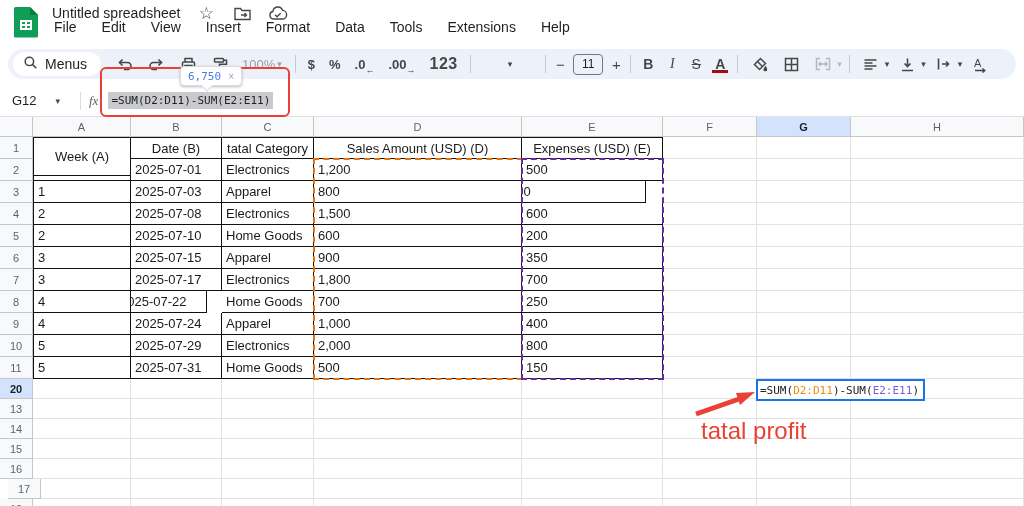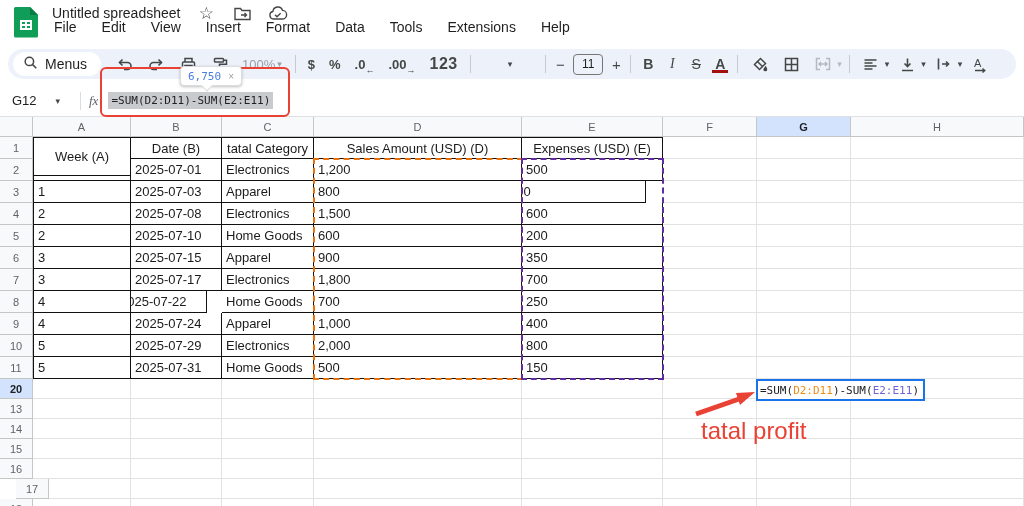--- a/index.html
+++ b/index.html
@@ -399,21 +399,21 @@
       <div class="cell tbl tbl-left" style="left: 33px; top: 42px; width: 98px; height: 22px;">1</div>
       <div class="cell" style="left: 851px; top: 20px; width: 173px; height: 22px;"></div>
       <div class="cell" style="left: 757px; top: 20px; width: 94px; height: 22px;"></div>
       <div class="cell" style="left: 663px; top: 20px; width: 94px; height: 22px;"></div>
       <div class="cell thead tbl tbl-top" style="left: 314px; top: 20px; width: 208px; height: 22px;">Sales Amount (USD) (D)</div>
       <div class="cell thead tbl tbl-top" style="left: 522px; top: 20px; width: 141px; height: 22px;">Expenses (USD) (E)</div>
       <div class="cell thead tbl tbl-top" style="left: 222px; top: 20px; width: 92px; height: 22px;">tatal Category</div>
       <div class="cell thead tbl tbl-top" style="left: 131px; top: 20px; width: 91px; height: 22px;">Date (B)</div>
       <div class="cell thead tbl tbl-top tbl-left" style="left: 33px; top: 20px; width: 98px; height: 39px;">Week (A)</div>
       <div class="ghdr" style="left: 0px; top: 382px; width: 33px; height: 20px;">18</div>
-      <div class="ghdr" style="left: 16px; top: 362px; width: 33px; height: 20px;">17</div>
+      <div class="ghdr" style="left: 8px; top: 362px; width: 33px; height: 20px;">17</div>
       <div class="ghdr" style="left: 0px; top: 342px; width: 33px; height: 20px;">16</div>
       <div class="ghdr" style="left: 0px; top: 322px; width: 33px; height: 20px;">15</div>
       <div class="ghdr" style="left: 0px; top: 302px; width: 33px; height: 20px;">14</div>
       <div class="ghdr" style="left: 0px; top: 282px; width: 33px; height: 20px;">13</div>
       <div class="ghdr sel" style="left: 0px; top: 262px; width: 33px; height: 20px;">20</div>
       <div class="ghdr" style="left: 0px; top: 240px; width: 33px; height: 22px;">11</div>
       <div class="ghdr" style="left: 0px; top: 218px; width: 33px; height: 22px;">10</div>
       <div class="ghdr" style="left: 0px; top: 196px; width: 33px; height: 22px;">9</div>
       <div class="ghdr" style="left: 0px; top: 174px; width: 33px; height: 22px;">8</div>
       <div class="ghdr" style="left: 0px; top: 152px; width: 33px; height: 22px;">7</div>

